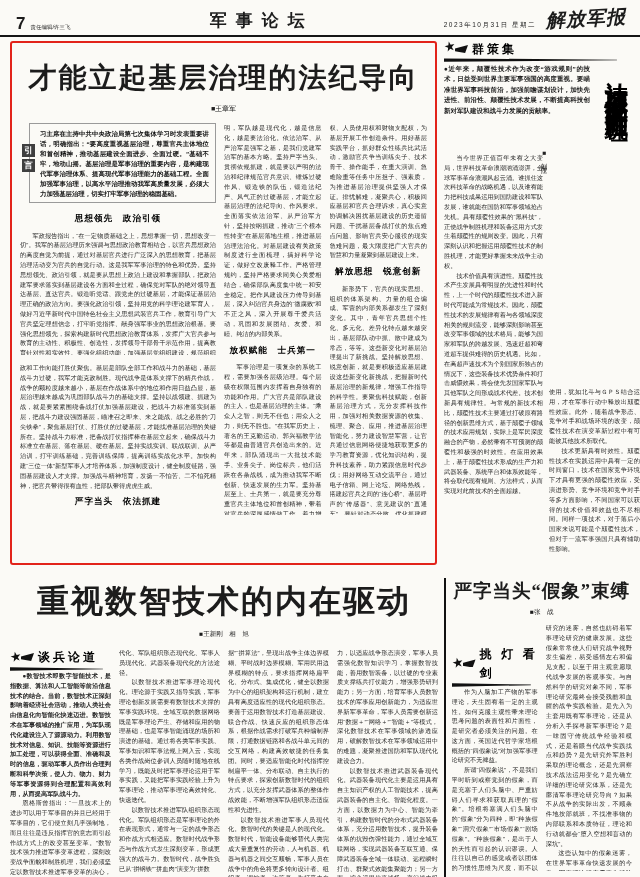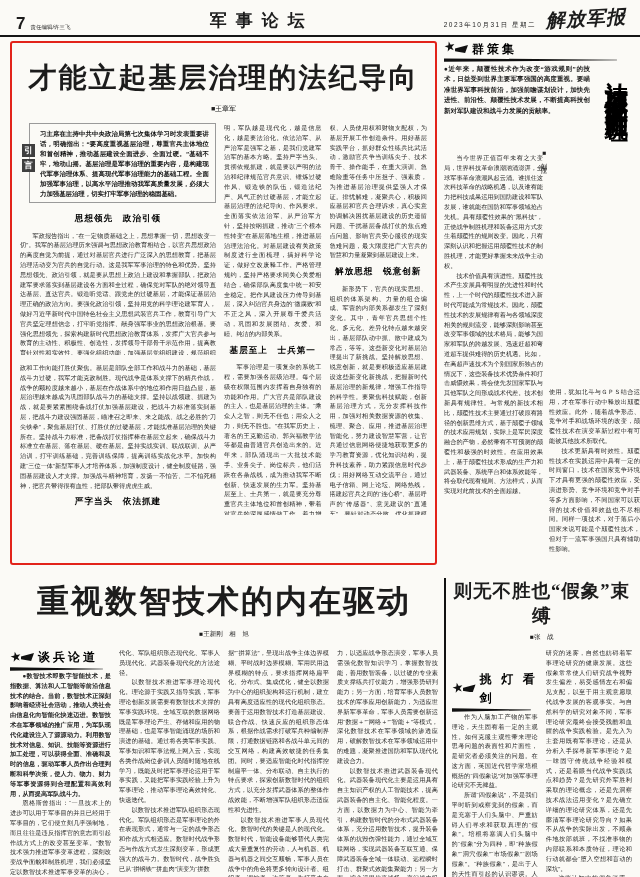--- a/index.html
+++ b/index.html
@@ -101,21 +101,21 @@
           </div>
           <div class="col">
             <p style="text-indent:0">政和工作向能打胜仗聚焦。基层是部队全部工作和战斗力的基础，基层战斗力过硬，我军才能克敌制胜。现代战争是体系支撑下的精兵作战，战争的颗粒度越来越小，基层在作战体系中的地位和作用日益凸显，基层治理越来越成为巩固部队战斗力的基础支撑。坚持以战领建、抓建为战，就是要紧紧围绕备战打仗加强基层建设，把战斗力标准落实到基层，把战斗力建设强固基层，瞄准召之即来、来之能战、战之必胜的“刀尖铁拳”，聚焦基层打仗、打胜仗的过硬基层，才能找准基层治理的关键所在。坚持战斗力标准，把备战打仗指挥棒在基层立起来，确保战斗力标准立在基层、落在基层、硬在基层。坚持实战实训、联战联训、从严治训，打牢训练基础，完善训练保障，提高训练实战化水平。加快构建“三位一体”新型军事人才培养体系，加强制度设计，健全制度链路，强固基层建设人才支撑。加强战斗精神培育，发扬一不怕苦、二不怕死精神，把官兵带得很有血性，把部队带得虎虎生威。</p>
             <div class="bighead">严字当头　依法抓建</div>
             <p>《韩非子》中说：“国无常强，无常弱。奉法者强，则国强；奉法者弱，则国弱。”我军从建立之初就高度重视运用法治手段治军，这为建设党领导的新型人民军队、夺取革命战争胜利和维护国家主权安全发挥了重要作用。实践充分证</p>
           </div>
         </div>
       </div>
       <div class="col tallcol">
         <p style="text-indent:0">明，军队越是现代化，越是信息化，越是要法治化。依法治军、从严治军是强军之基，是我们党建军治军的基本方略。坚持严字当头、贯彻依规抓建，就是要以严明的法治和纪律规范官兵意识、锤炼过硬作风、锻造铁的队伍，锻造法纪严、风气正的过硬基层，才能立起基层治理的法纪导向、作风要求。全面落实依法治军、从严治军方针，坚持按纲抓建，推动“三个根本性转变”在基层落地生根，推进基层治理法治化。对基层建设有关政策制度进行全面梳理，搞好科学论证，做好立改废释工作。严格管理规约，坚持严格要求同关心关爱相结合，确保部队高度集中统一和安全稳定。把作风建设压力传导到基层，深入纠治官兵身边的“微腐败”和不正之风，深入开展尊干爱兵活动，巩固和发展团结、友爱、和睦、纯洁的内部关系。</p>
-        <div class="bighead">基层至上　士兵第一</div>
+        <div class="bighead">放权赋能　士兵第一</div>
         <p>军事治理是一项复杂的系统工程，需要加强各层级治理。每个层级在权限范围内发挥着自身独有的功能和作用。广大官兵是部队建设的主人，也是基层治理的主体。“乘众人之智，则无不任也；用众人之力，则无不胜也。”在我军历史上，著名的王克勤运动、郭兴福教学法等都是由普通官兵创造出来的。近年来，部队涌现出一大批技术能手、业务尖子、岗位标兵，他们活跃在各条战线，成为推动我军不断创新、快速发展的生力军。坚持基层至上、士兵第一，就是要充分尊重官兵主体地位和首创精神，带着对官兵的深厚感情做工作，着力增强基层内生动力和工作主动性。这就解决了基层治理的“依靠力量”问题。要深入贯彻群众路线，坚持问政、问需、问计于官兵，发扬好政治、经济、军事三大民主，坚持开好基层军人大会、官兵恳谈会、机关与基层双向讲评会，保障官兵知情权、参与权、建议权、监督权，激发基层建设热情，开掘基层治理动能。充分信任、放权赋能，严格对照机关抓建基层职责清单，纠治“命令式、包办式、运动式”抓建模式，尊重基层的工作安排</p>
       </div>
       <div class="col tallcol">
         <p style="text-indent:0">权、人员使用权和财物支配权，为基层开展工作创造条件。用好基层实践平台，抓好群众性练兵比武活动，激励官兵争当训练尖子、技术骨干、操作能手，在重大演训、急难险重等任务中压担子、强素质，为推进基层治理提供坚强人才保证。排忧解难，凝聚兵心，积极回应基层和官兵合理诉求，真心实意协调解决困扰基层建设的历史遗留问题、干扰基层备战打仗的焦点难点问题、影响官兵安心服役的现实急难问题，最大限度把广大官兵的智慧和力量凝聚到基层建设上来。</p>
         <div class="bighead">解放思想　锐意创新</div>
         <p>新形势下，官兵的现实思想、组织的体系架构、力量的组合编成、军营的内部关系都发生了深刻变化。其中，青年官兵思想个性化、多元化、差异化特点越来越突出，基层部队动中抓、散中建成为常态，等等。这些新变化对基层治理提出了新挑战。坚持解放思想、锐意创新，就是要积极适应基层建设这些新变化新挑战，把握新时代基层治理的新规律，增强工作指导的科学性。要聚焦科技赋能，创新基层治理方式，充分发挥科技作用，加强对相关数据资源的收集、梳理、聚合、应用，推进基层治理智能化，努力建设智慧军营，让官兵通过信息网络便捷地获取更多的学习教育资源，优化知识结构，提升科技素养，助力紧跟信息时代步伐；用好网络互动交流平台，通过电子信箱、网上论坛、网络热线，搭建起官兵之间的“连心桥”、基层呼声的“传感器”、意见建议的“直通车”。要针对动态分散，优化抓建模式，构建完善“抓建到一线，指导到对面”的机制，推动抓建模式向动态转变。要探索区域联建，整合基层治理资源，构建以教育资源互享、训练设施互开、供应保障互通、安全防范互联、全面建设互促的区域协作联建模式，科学整合区域内优势资源，统筹区域内训练场地、教学力量、文化资源等要素，真正实现资源共享、集约使用。</p>
       </div>
     </div>
   </div>
 
@@ -164,21 +164,21 @@
       <div class="col">
         <p style="text-indent:0">力，以适应战争形态演变，军事人员需强化数智知识学习，掌握数智技能，善用数智装备，以过硬的专业素质支撑练兵打仗能力，增强形势研判能力；另一方面，培育军事人员数智技术的军事应用创新能力，为适应世界新军事革命，军事人员需要创新运用“数据＋”“网络＋”“智能＋”等模式，深化数智技术在军事领域的渗透应用，破解数智技术在军事领域运用中的难题，凝聚推进国防和军队现代化建设合力。</p>
         <p>以数智技术推进武器装备现代化。武器装备现代化主要是运用具有自主知识产权的人工智能技术，提高武器装备的自主化、智能化程度。一方面，以数据力为中心、智能为牵引，构建数智时代的分布式武器装备体系，充分运用数智技术，提升装备体系的抗毁伤弹性能力，通过全域互联网络，实现武器装备互联互通、保障武器装备全域一体联动、远程瞬时打击、群聚式效能集聚能力；另一方面，综合运用仿真战场、变幻战力组合，评估武器装备体系的作战效能，科学地评估武器装备在实战运用过程中的贡献率，通过运用模拟仿真技术，建立细化逼真的战场对抗环境，对武器装备在不同组合方式产生的数据绩效进行分析评估，以改进武器装备整体性能，形成装备体系现代化强有力支撑。</p>
       </div>
     </div>
   </div>
 
   <div class="vrule"></div>
 
   <div class="brart">
-    <div class="br-head">则无不胜也“假象”束缚</div>
+    <div class="br-head">严字当头“假象”束缚</div>
     <div class="br-by">■张　战</div>
     <div class="br-cols">
       <div class="col">
         <div class="sechead" style="margin-top:22px">
           <span class="star"></span>
           <b>挑灯看剑</b>
         </div>
         <p class="mt6">作为人脑加工产物的军事理论，天生固有着一定的主观性。如何克服主观性带来理论思考问题的表面性和片面性，是研究者必须关注的问题。在这方面，英国近代哲学家培根概括的“四假象说”对加强军事理论研究不无裨益。</p>
         <p class="mt6">所谓“四假象说”，不是我们平时听到或察觉到的假象，而是充塞于人们头脑中、严重妨碍人们寻求和获取真理的“假象”。培根将塞满人们头脑中的“假象”分为四种，即“种族假象”“洞穴假象”“市场假象”“剧场假象”。“种族假象”，是出于人的天性而引起的认识谬误。人往往以自己的感觉或者以团体的习惯性思维为尺度，而不以客观事实入手，结果常常歪曲了事物的本来面目。“洞穴假象”，是出于个人在环境、教育、性格、爱好和思维方式等方面存在差异，导致在认识事物时以自己的眼界和经验“坐井观天”，片面地分析思考问题。“市场假象”，是出于人们在交往中像市场上那样使用流行概念所引起的认识谬误。“剧场假象”，是指不加批判地盲目崇拜权威、教条而形成的各种理论体系在头脑中形成的认识谬误，就像是人们在剧场里看戏，如果没有甄别能力和批判精神，就容易在潜移默化的引导下，不知不觉中受到因扰。</p>
       </div>

